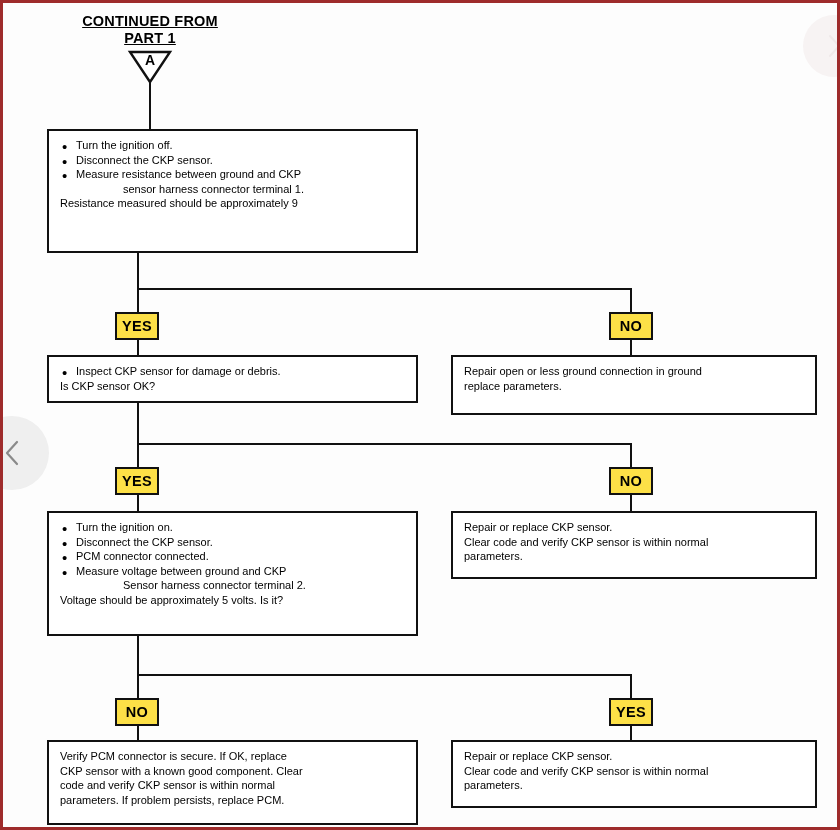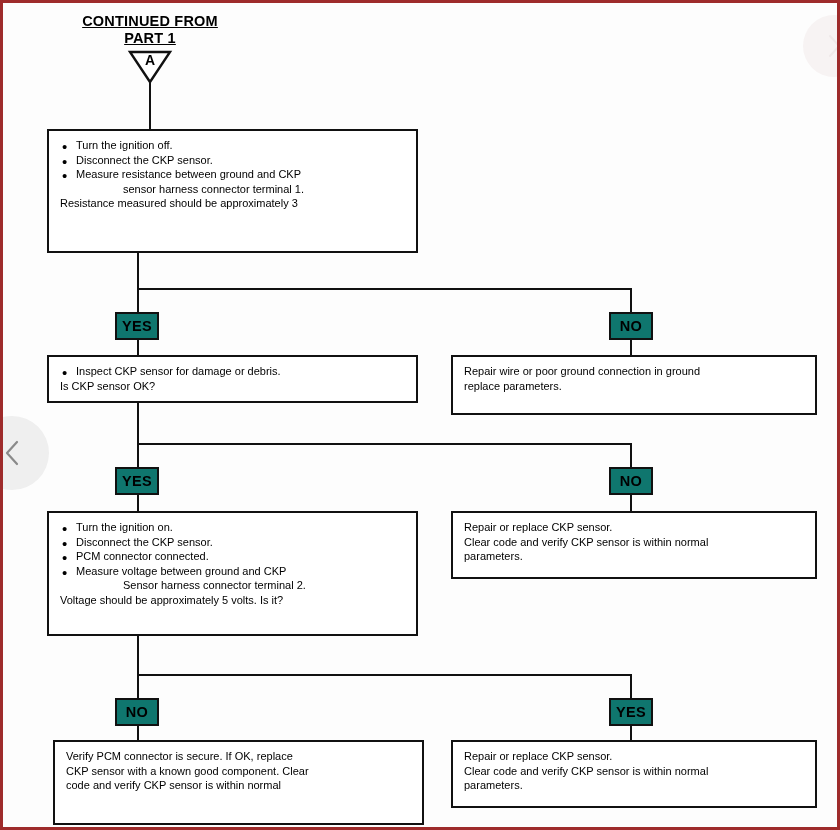--- a/index.html
+++ b/index.html
@@ -55,21 +55,21 @@
     top: -1px;
     font-size: 15px;
   }
   .fbox li .cont { display: block; padding-left: 7px; margin-left: 40px; }
 
   
   .tag {
     position: absolute;
     box-sizing: border-box;
     border: 2px solid #111;
-    background: #0f766e;
+    background: #fde047;
     font-weight: bold;
     font-size: 14.5px;
     letter-spacing: 0.3px;
     color: #000;
     text-align: center;
     line-height: 24px;
     height: 28px;
   }
 
   
@@ -150,21 +150,21 @@
           <span>Turn the ignition off.</span>
         </li>
         <li>
           <span>Disconnect the CKP sensor.</span>
         </li>
         <li>
           <span>Measure resistance between ground and CKP</span>
           <span class="cont">sensor harness connector terminal 1.</span>
         </li>
       </ul>
-      <p>Resistance measured should be approximately 3</p>
+      <p>Resistance measured should be approximately 9</p>
     </div>
 
     <div class="ln v" style="left:134px; top:250px; height:37px;"></div>
     <div class="ln h" style="left:134px; top:285px; width:495px;"></div>
     <div class="ln v" style="left:134px; top:285px; height:25px;"></div>
     <div class="ln v" style="left:627px; top:285px; height:25px;"></div>
 
     <div class="tag" style="left:112px; top:309px; width:44px;">YES</div>
     <div class="tag" style="left:606px; top:309px; width:44px;">NO</div>
 
@@ -174,21 +174,21 @@
     <div class="fbox" style="left:44px; top:352px; width:371px; height:48px;">
       <ul>
         <li>
           <span>Inspect CKP sensor for damage or debris.</span>
         </li>
       </ul>
       <p>Is CKP sensor OK?</p>
     </div>
 
     <div class="fbox" style="left:448px; top:352px; width:366px; height:60px;">
-      <p>Repair wire or poor ground connection in ground</p>
+      <p>Repair open or less ground connection in ground</p>
       <p>replace parameters.</p>
     </div>
 
     <div class="ln v" style="left:134px; top:400px; height:42px;"></div>
     <div class="ln h" style="left:134px; top:440px; width:495px;"></div>
     <div class="ln v" style="left:134px; top:440px; height:25px;"></div>
     <div class="ln v" style="left:627px; top:440px; height:25px;"></div>
 
     <div class="tag" style="left:112px; top:464px; width:44px;">YES</div>
     <div class="tag" style="left:606px; top:464px; width:44px;">NO</div>
@@ -225,24 +225,25 @@
     <div class="ln h" style="left:134px; top:671px; width:495px;"></div>
     <div class="ln v" style="left:134px; top:671px; height:25px;"></div>
     <div class="ln v" style="left:627px; top:671px; height:25px;"></div>
 
     <div class="tag" style="left:112px; top:695px; width:44px;">NO</div>
     <div class="tag" style="left:606px; top:695px; width:44px;">YES</div>
 
     <div class="ln v" style="left:134px; top:723px; height:15px;"></div>
     <div class="ln v" style="left:627px; top:723px; height:15px;"></div>
 
-    <div class="fbox" style="left:44px; top:737px; width:371px; height:85px;margin-left:6px;">
+    <div class="fbox" style="left:44px; top:737px; width:371px; height:85px;">
       <p>Verify PCM connector is secure. If OK, replace</p>
       <p>CKP sensor with a known good component. Clear</p>
       <p>code and verify CKP sensor is within normal</p>
+      <p>parameters.  If problem persists, replace PCM.</p>
     </div>
 
     <div class="fbox" style="left:448px; top:737px; width:366px; height:68px;">
       <p>Repair or replace CKP sensor.</p>
       <p>Clear code and verify CKP sensor is within normal</p>
       <p>parameters.</p>
     </div>
 
   </div>
 

